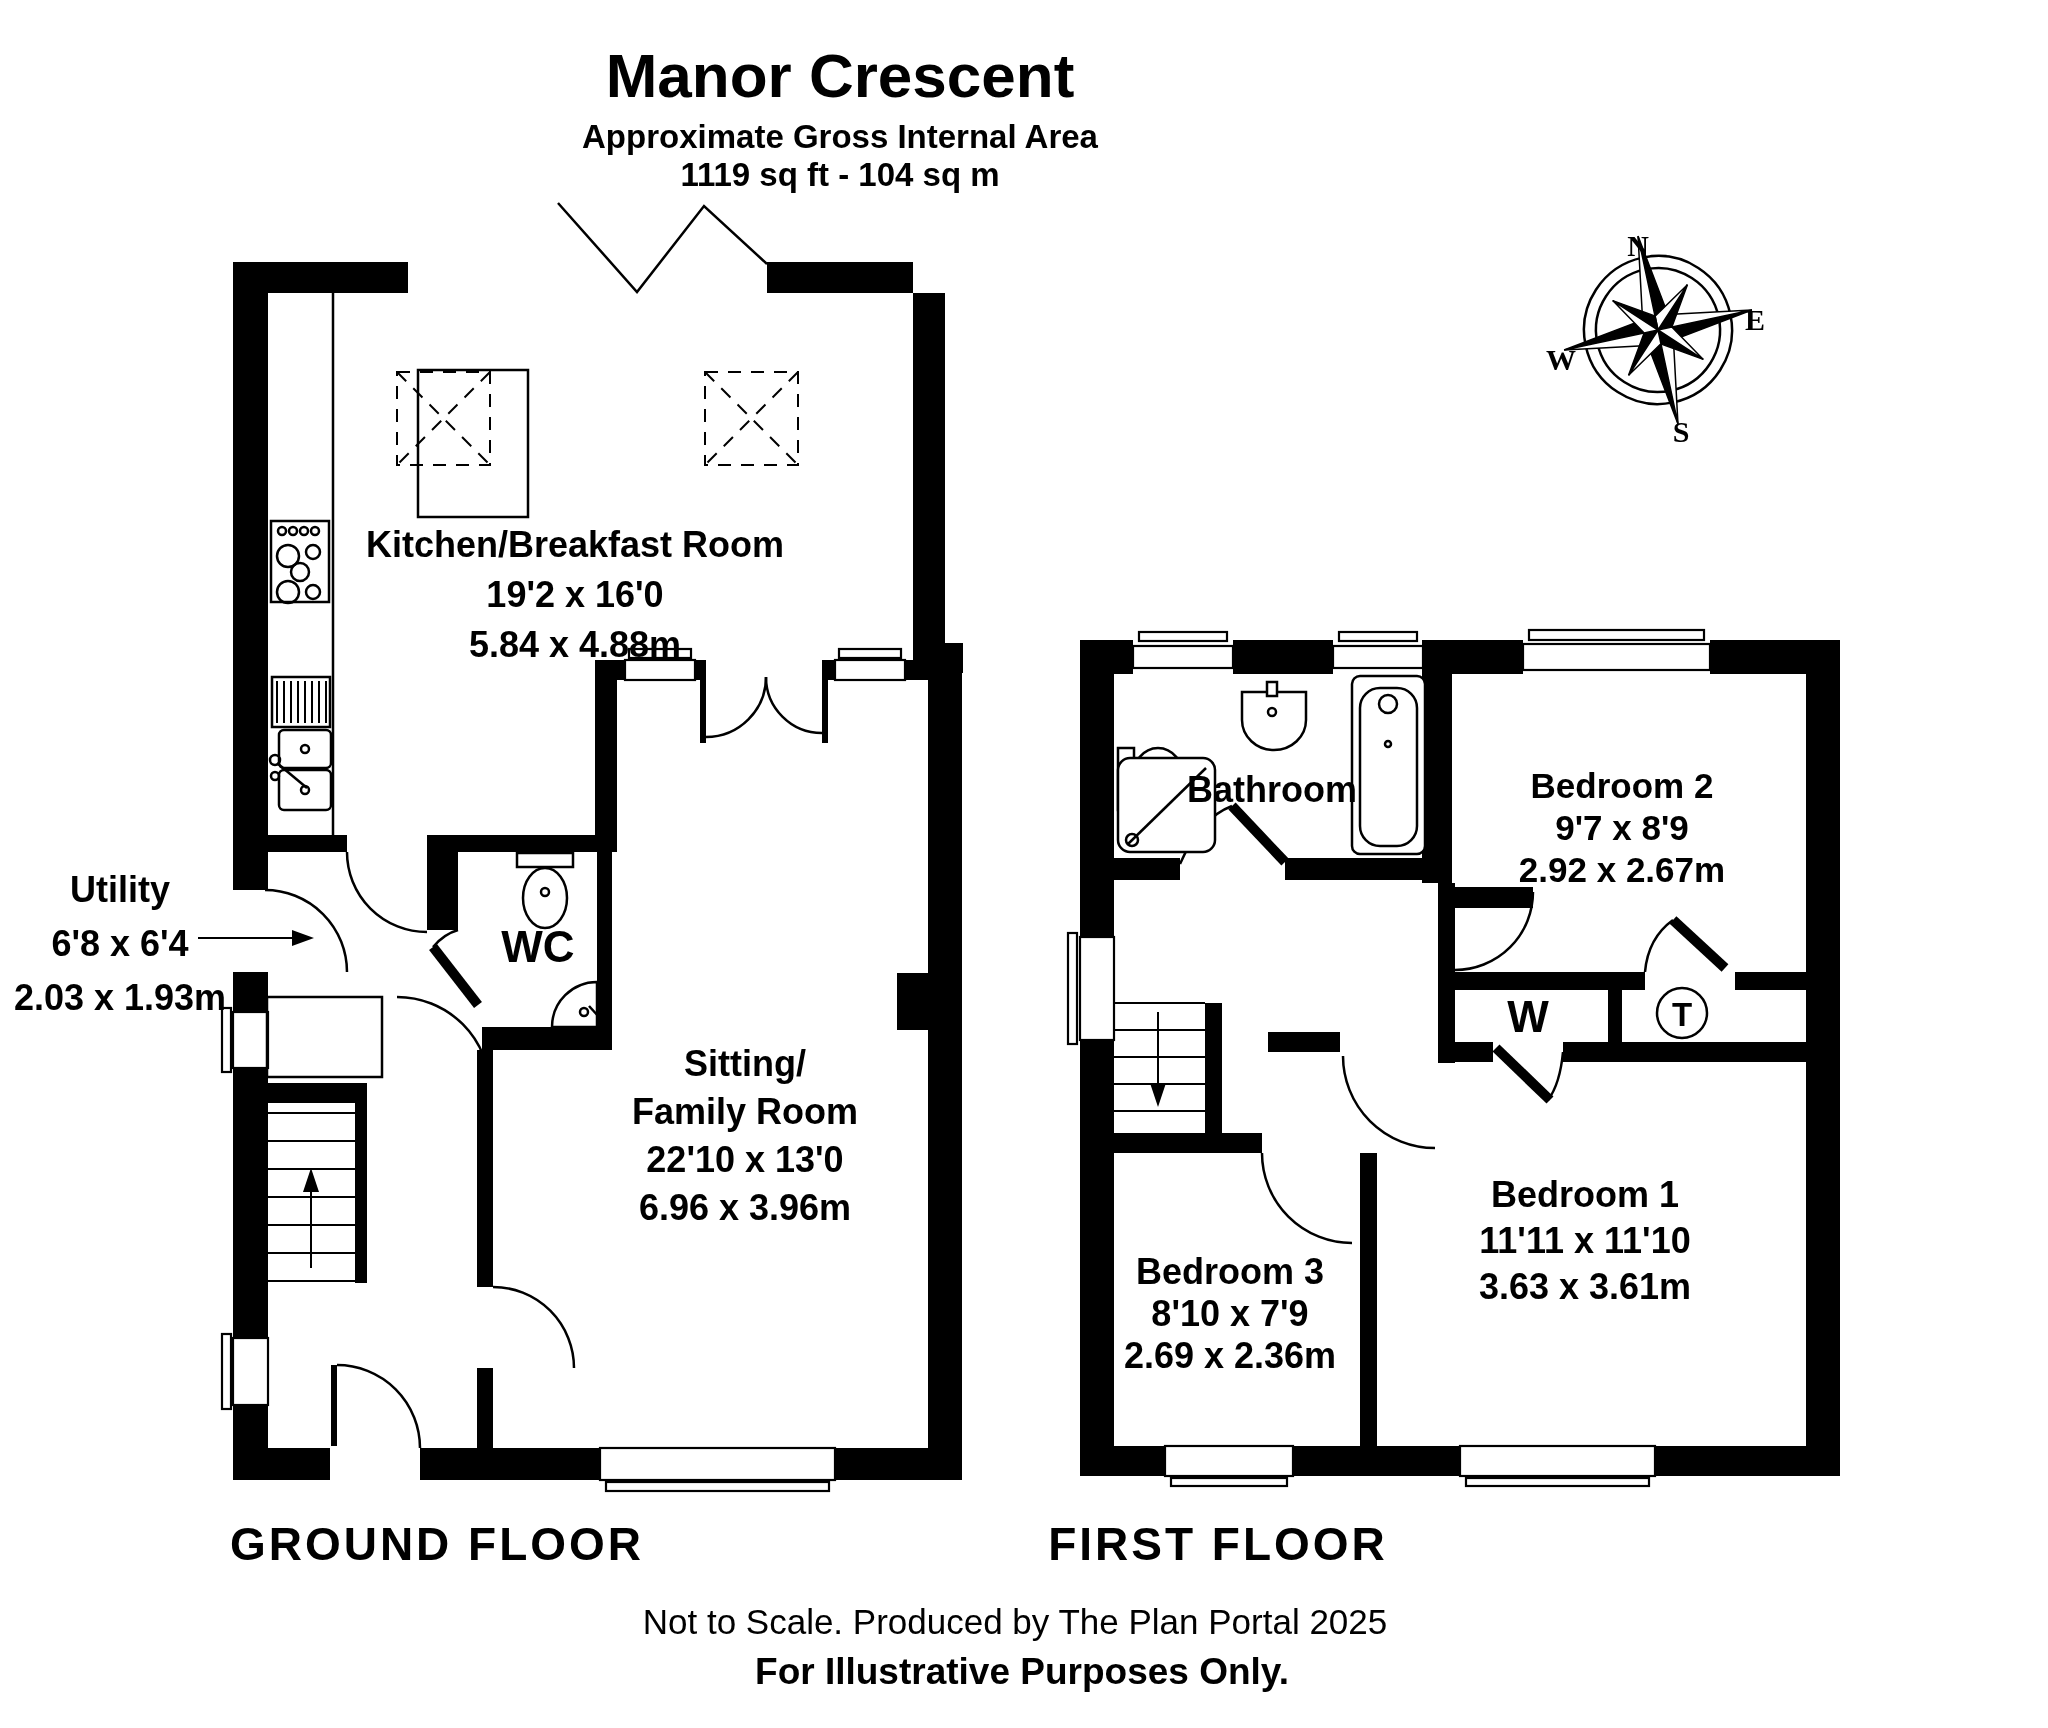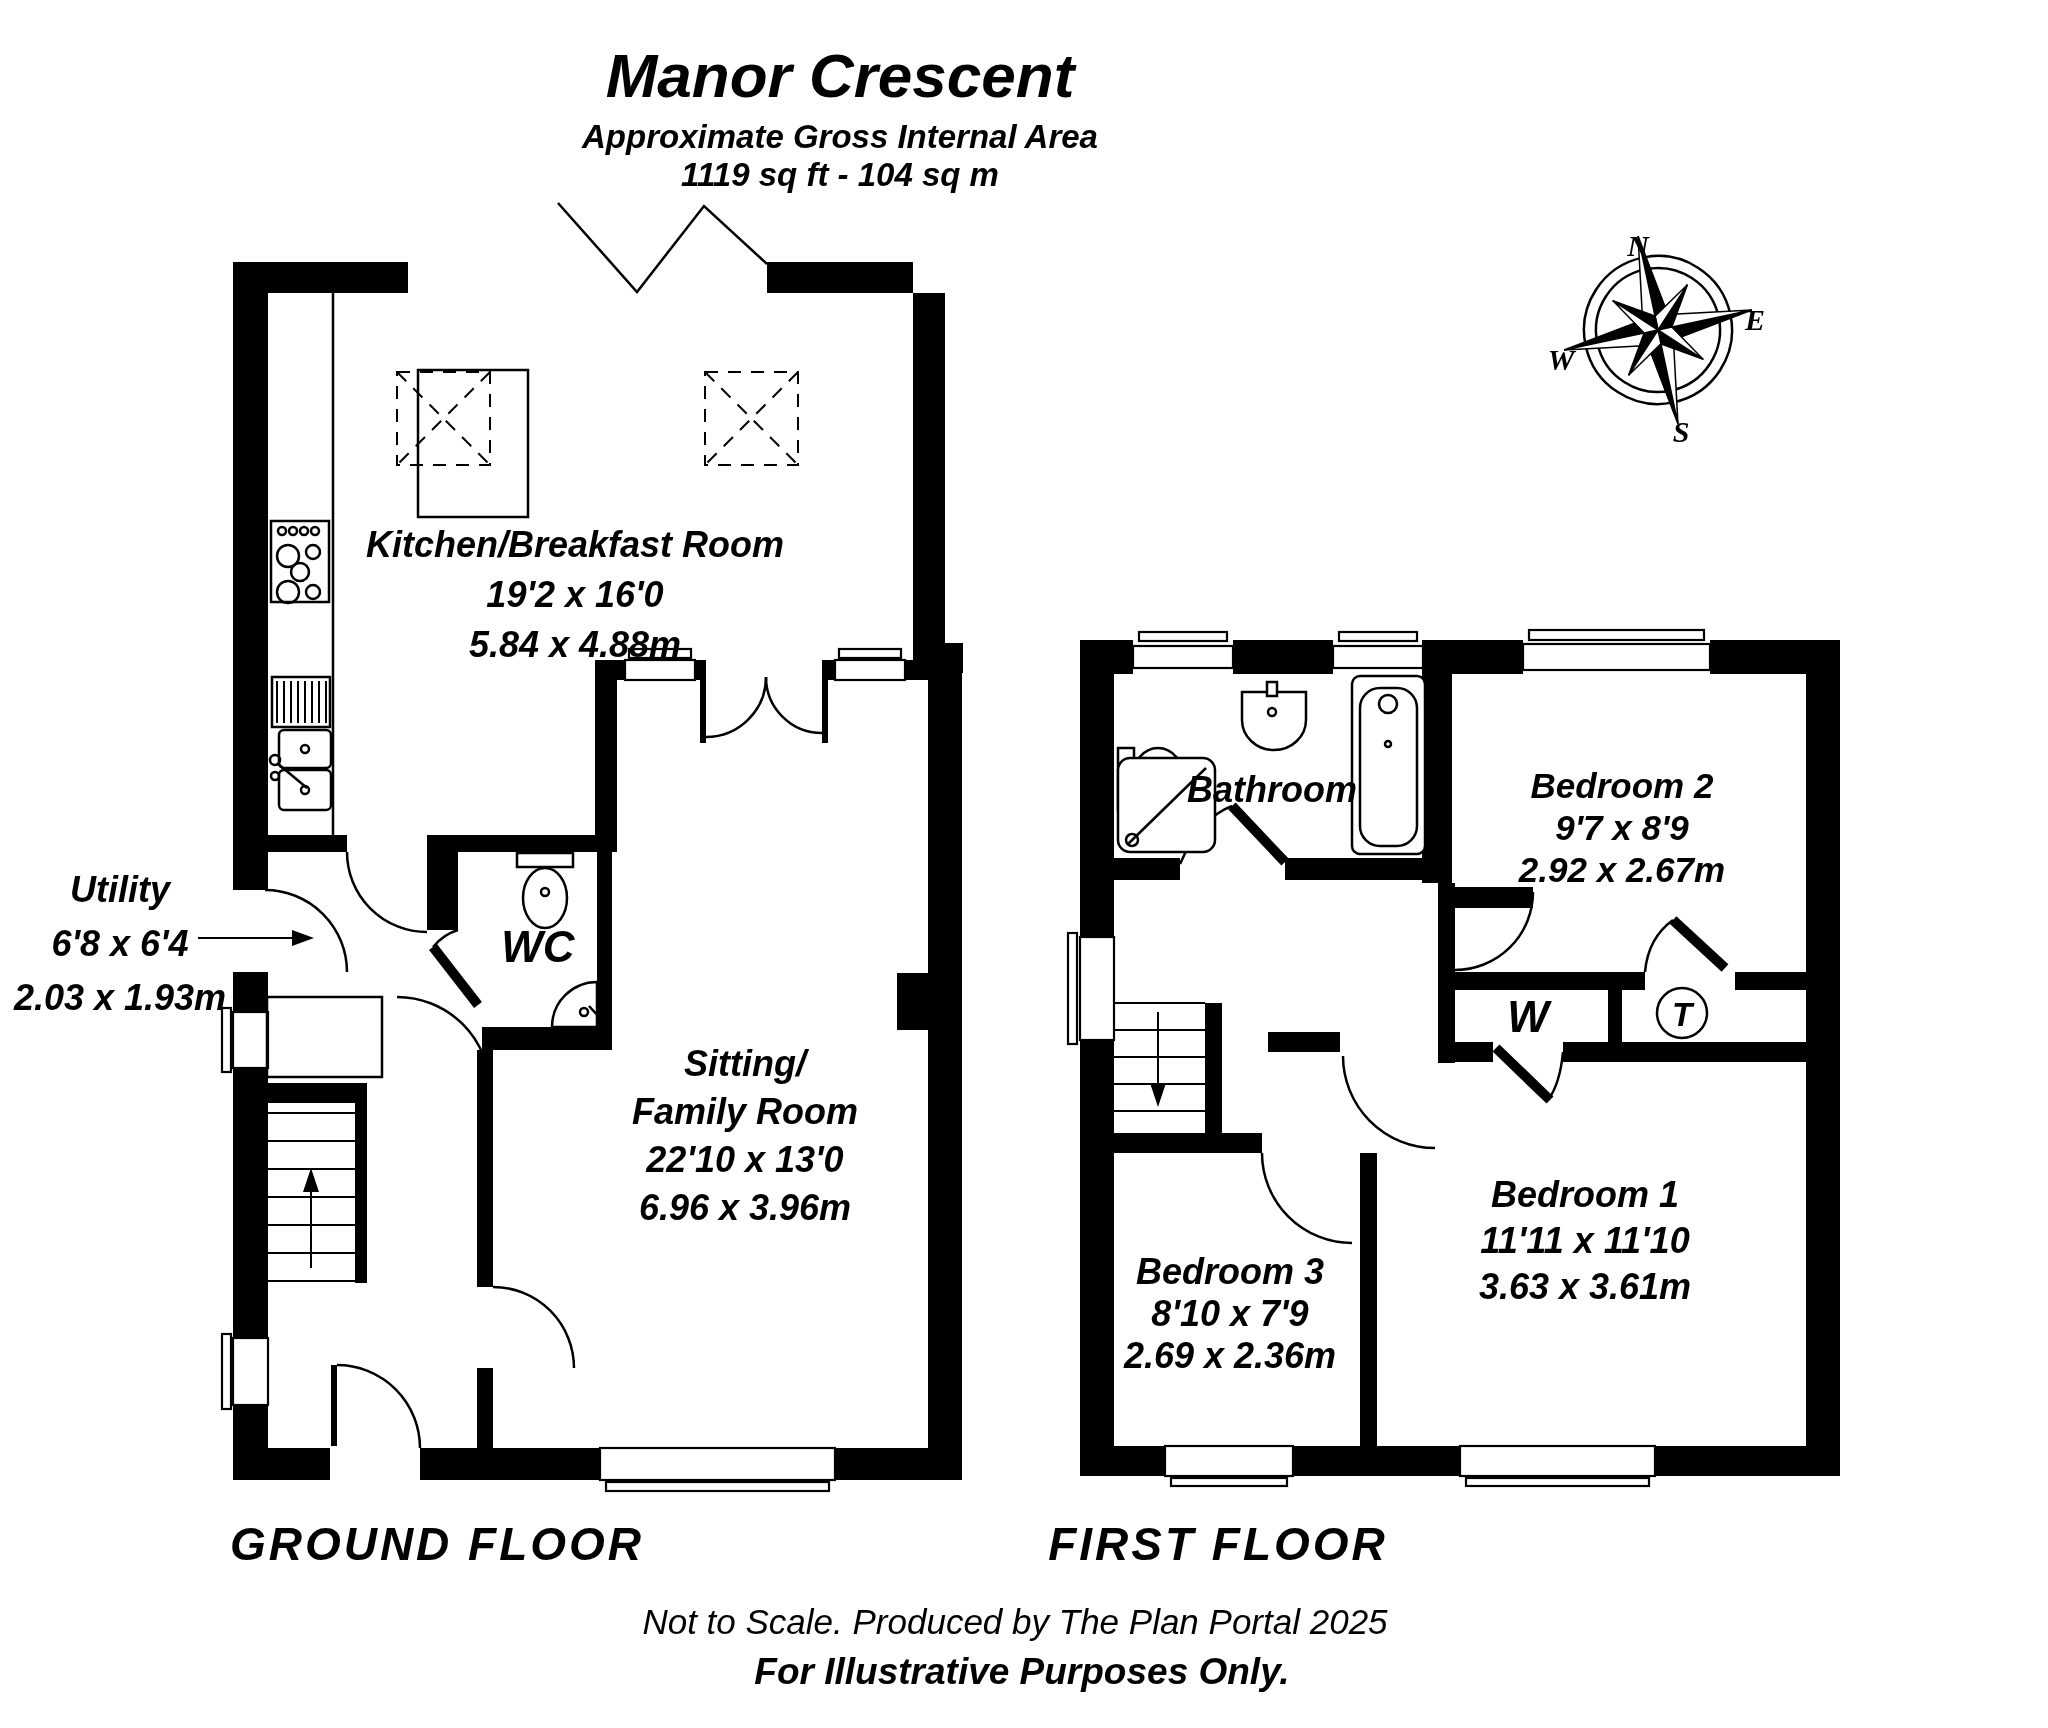--- a/index.html
+++ b/index.html
@@ -1,16 +1,16 @@
 <!DOCTYPE html>
 <html><head>
 <meta charset="utf-8">
 <style>
   html,body{margin:0;padding:0;background:#fff;}
-  .page{width:2048px;height:1704px;background:#fff;position:relative;font-style:italic;}
+  .page{width:2048px;height:1704px;background:#fff;position:relative;}
   svg{display:block;}
   text{font-family:"Liberation Sans",sans-serif;fill:#000;}
   .wall{fill:#000;stroke:none;}
   .thin{fill:none;stroke:#000;stroke-width:2.5;}
   .leaf{fill:none;stroke:#000;stroke-width:10;}
   .leaf2{fill:none;stroke:#000;stroke-width:6;}
   .win{fill:#fff;stroke:#000;stroke-width:2.2;}
   .fix{fill:#fff;stroke:#000;stroke-width:2.5;}
   .dash{fill:none;stroke:#000;stroke-width:2;stroke-dasharray:13 10;}
   .tread{stroke:#000;stroke-width:2;}

